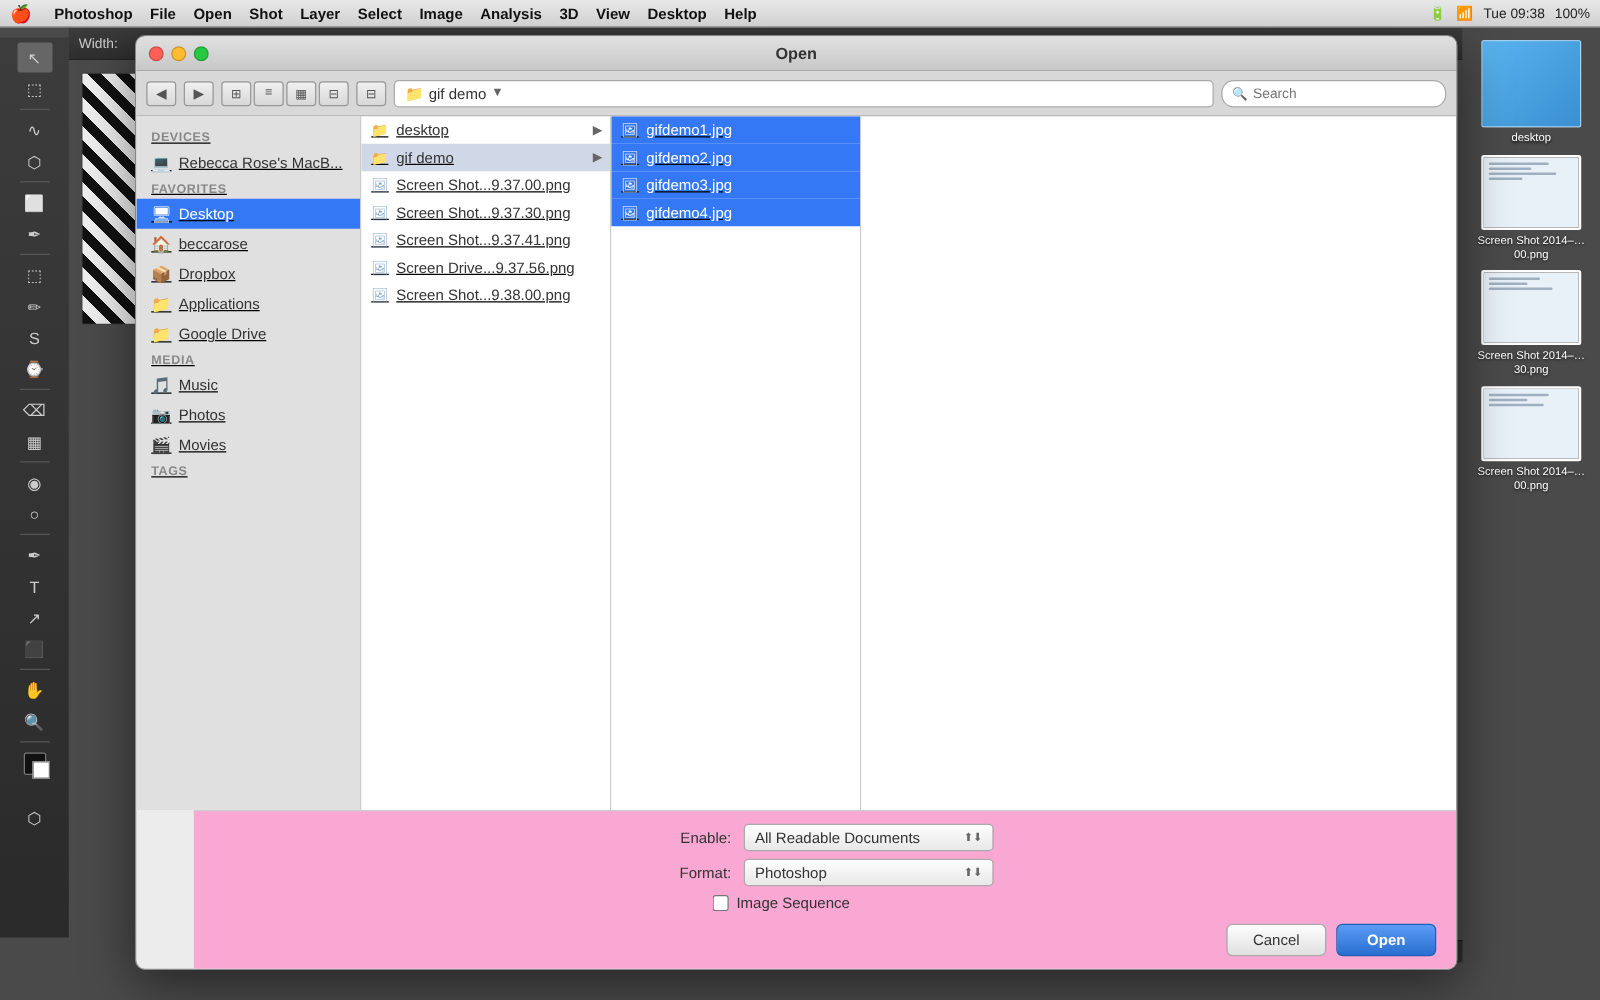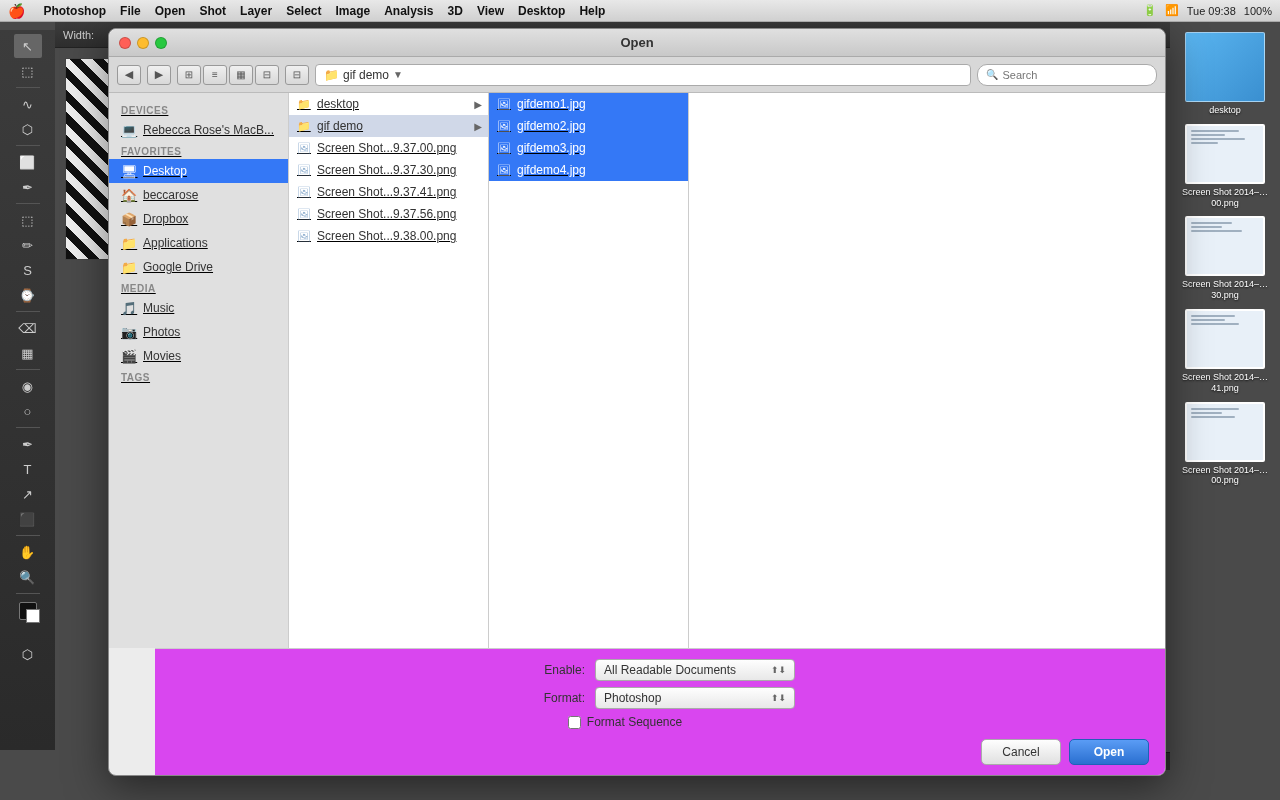--- a/index.html
+++ b/index.html
@@ -359,21 +359,21 @@
       color: #888;
       width: 14px;
     }
     .file-name {
       font-size: 12px;
       flex: 1;
     }
 
     
     .dialog-bottom {
-      background: #d946ef;
+      background: #f9a8d4;
       border-top: 1px solid #ccc;
       padding: 10px 16px;
       flex-shrink: 0;
       margin-left: 46px;
     }
     .bottom-fields {
       display: flex;
       flex-direction: column;
       gap: 6px;
       margin-bottom: 10px;
@@ -629,31 +629,20 @@
         <div class="screenshot-line" style="width:45%"></div>
         <div class="screenshot-line" style="width:75%"></div>
       </div>
     </div>
     <span class="desktop-thumb-label">Screen Shot
 2014–…30.png</span>
   </div>
   <div class="desktop-thumb">
     <div class="desktop-thumb-img screenshot">
       <div class="screenshot-content">
-        <div class="screenshot-line" style="width:65%"></div>
-        <div class="screenshot-line" style="width:50%"></div>
-        <div class="screenshot-line" style="width:70%"></div>
-      </div>
-    </div>
-    <span class="desktop-thumb-label">Screen Shot
-2014–…41.png</span>
-  </div>
-  <div class="desktop-thumb">
-    <div class="desktop-thumb-img screenshot">
-      <div class="screenshot-content">
         <div class="screenshot-line" style="width:70%"></div>
         <div class="screenshot-line" style="width:45%"></div>
         <div class="screenshot-line" style="width:65%"></div>
       </div>
     </div>
     <span class="desktop-thumb-label">Screen Shot
 2014–…00.png</span>
   </div>
 </div>
 
@@ -759,21 +748,21 @@
         <div class="file-item">
           <span class="file-icon file-img-icon">🖼</span>
           <span class="file-name">Screen Shot...9.37.30.png</span>
         </div>
         <div class="file-item">
           <span class="file-icon file-img-icon">🖼</span>
           <span class="file-name">Screen Shot...9.37.41.png</span>
         </div>
         <div class="file-item">
           <span class="file-icon file-img-icon">🖼</span>
-          <span class="file-name">Screen Shot...9.37.56.png</span>
+          <span class="file-name">Screen Drive...9.37.56.png</span>
         </div>
         <div class="file-item">
           <span class="file-icon file-img-icon">🖼</span>
           <span class="file-name">Screen Shot...9.38.00.png</span>
         </div>
       </div>
 
       <div class="file-column">
         <div class="file-item selected">
           <span class="file-icon" style="color:white;">🖼</span>
@@ -808,21 +797,21 @@
       </div>
       <div class="field-row">
         <span class="field-label">Format:</span>
         <div class="field-select">
           <span class="field-select-text">Photoshop</span>
           <span class="field-select-arrow">⬆⬇</span>
         </div>
       </div>
       <div class="checkbox-row">
         <input type="checkbox" style="">
-        <span class="checkbox-label">Format Sequence</span>
+        <span class="checkbox-label">Image Sequence</span>
       </div>
     </div>
     <div class="bottom-buttons">
       <button class="btn-cancel">Cancel</button>
       <button class="btn-open">Open</button>
     </div>
   </div>
 </div>
 
 </body></html>

